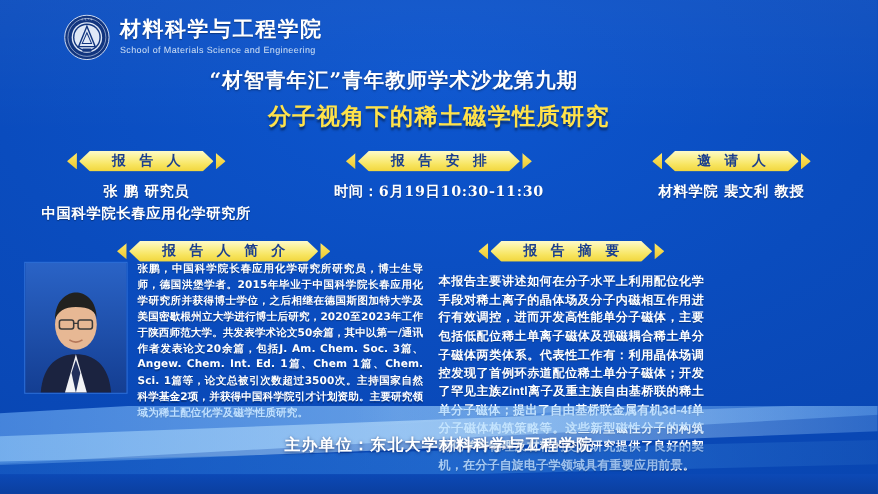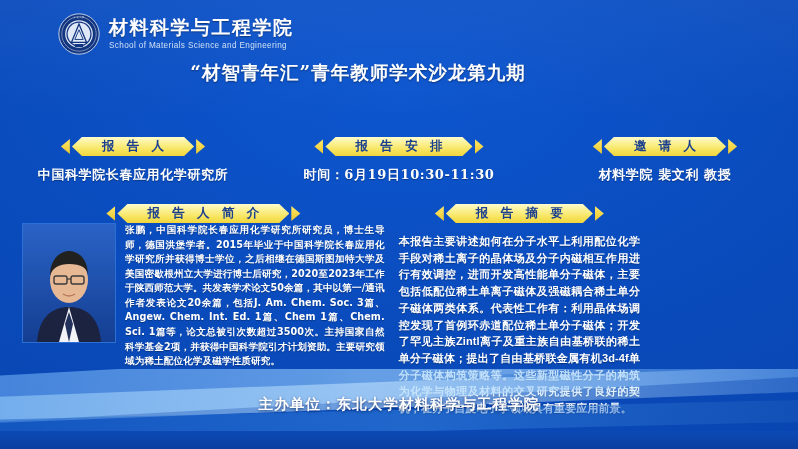--- a/index.html
+++ b/index.html
@@ -72,21 +72,21 @@
   .col .lines{margin-top:9px;text-align:center;}
   .col .lines div{
     font-family:"DejaVu Serif","Liberation Serif",serif;
     font-size:13px;font-weight:bold;color:#ffffff;line-height:1.55;
     letter-spacing:.6px;text-shadow:0 1px 1px rgba(0,0,0,.35);
     white-space:nowrap;
   }
   .col.sched .lines div{text-align:left;}
 
   
-  .panels{position:absolute;left:0;top:204px;width:656px;display:flex;}
+  .panels{position:absolute;left:0;top:219px;width:656px;display:flex;}
   .panel{box-sizing:border-box;}
   .panel.left{width:478px;padding:0 8px 0 22px;}
   .panel.right{width:320px;padding:0 16px 0 6px;}
   .panel .phead{display:flex;justify-content:center;}
   .bio-row{display:flex;gap:9px;}
   .photo{
     width:92px;height:118px;flex:none;border:1px solid #2e6fd6;
     background:linear-gradient(180deg,#1e52b4,#17409a);
     position:relative;overflow:hidden;
   }
@@ -147,32 +147,34 @@
         </g>
       </svg>
       <div class="school-txt">
         <div class="school-cn">材料科学与工程学院</div>
         <div class="school-en">School of Materials Science and Engineering</div>
       </div>
     </div>
   </div>
 
   <div class="title1">“材智青年汇”青年教师学术沙龙第九期</div>
+  <div class="title2">分子视角下的稀土磁学性质研究</div>
 
   <div class="cols">
 
     <div class="col">
       <div class="ribbon-holder">
         <div class="ribbon-tip left"></div>
         <div class="ribbon-body">
             <span>报 告 人</span>
           </div>
         <div class="ribbon-tip right"></div>
       </div>
       <div class="lines">
+        <div>张  鹏 研究员</div>
         <div>中国科学院长春应用化学研究所</div>
       </div>
     </div>
 
     <div class="col sched">
       <div class="ribbon-holder">
         <div class="ribbon-tip left"></div>
         <div class="ribbon-body">
             <span>报 告 安 排</span>
           </div>

